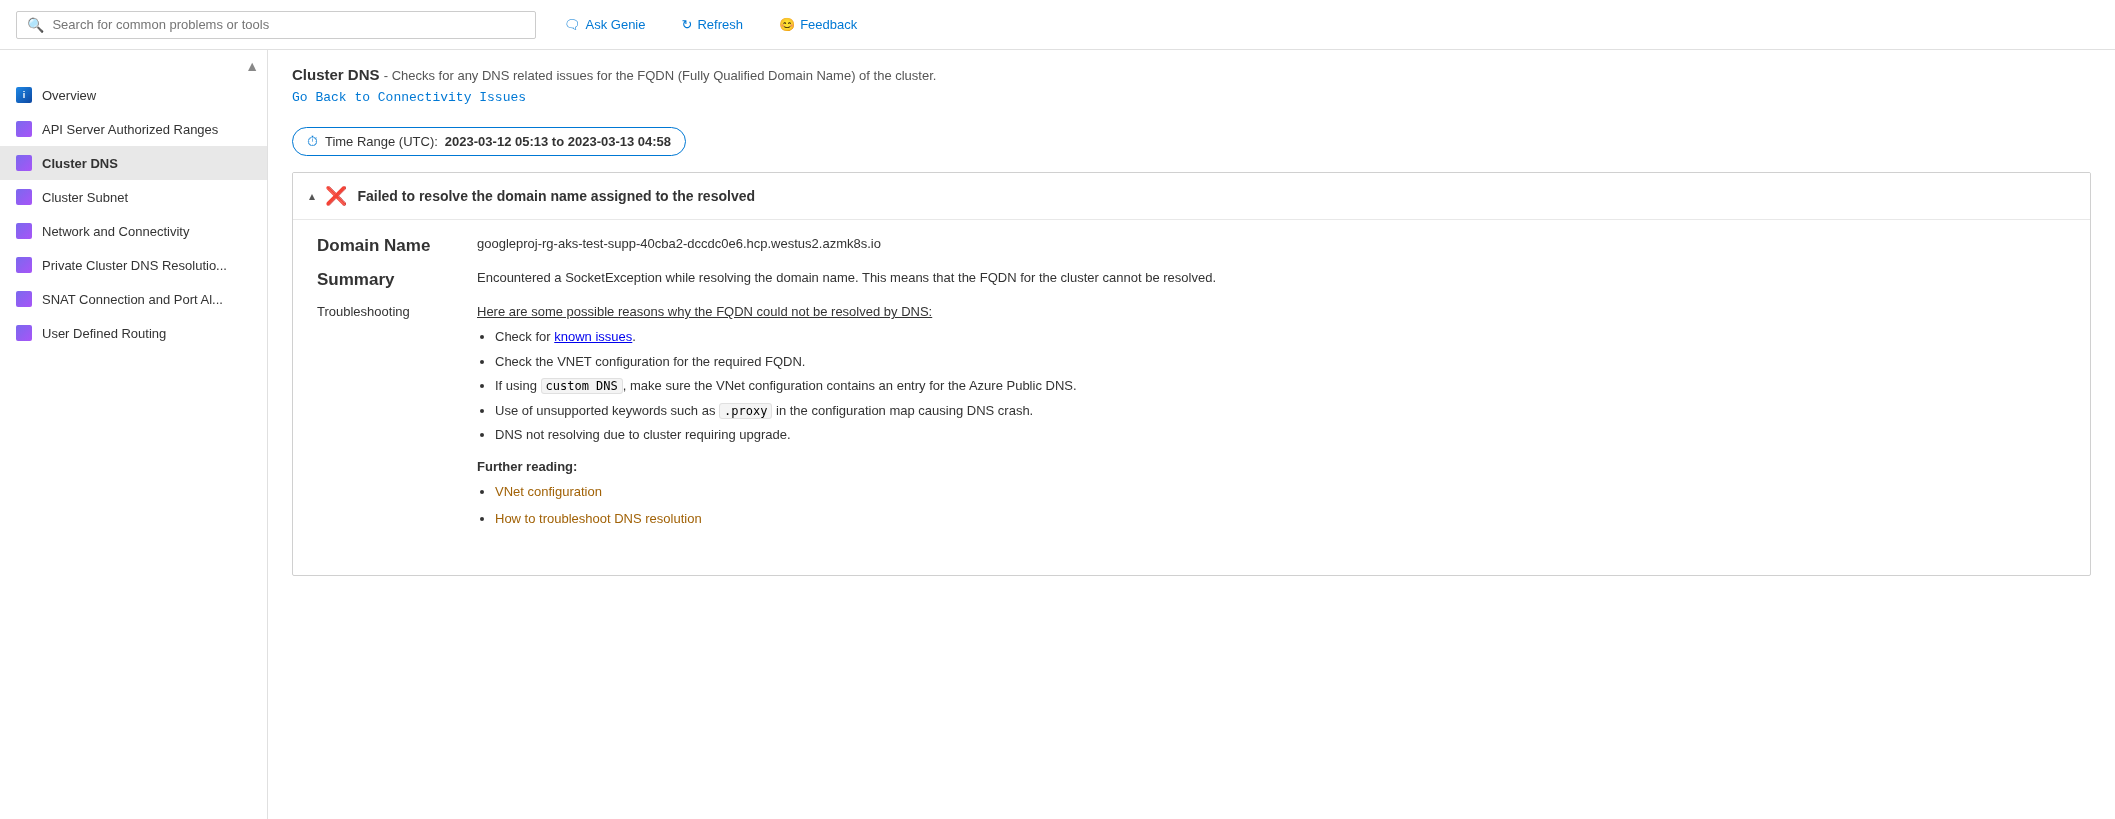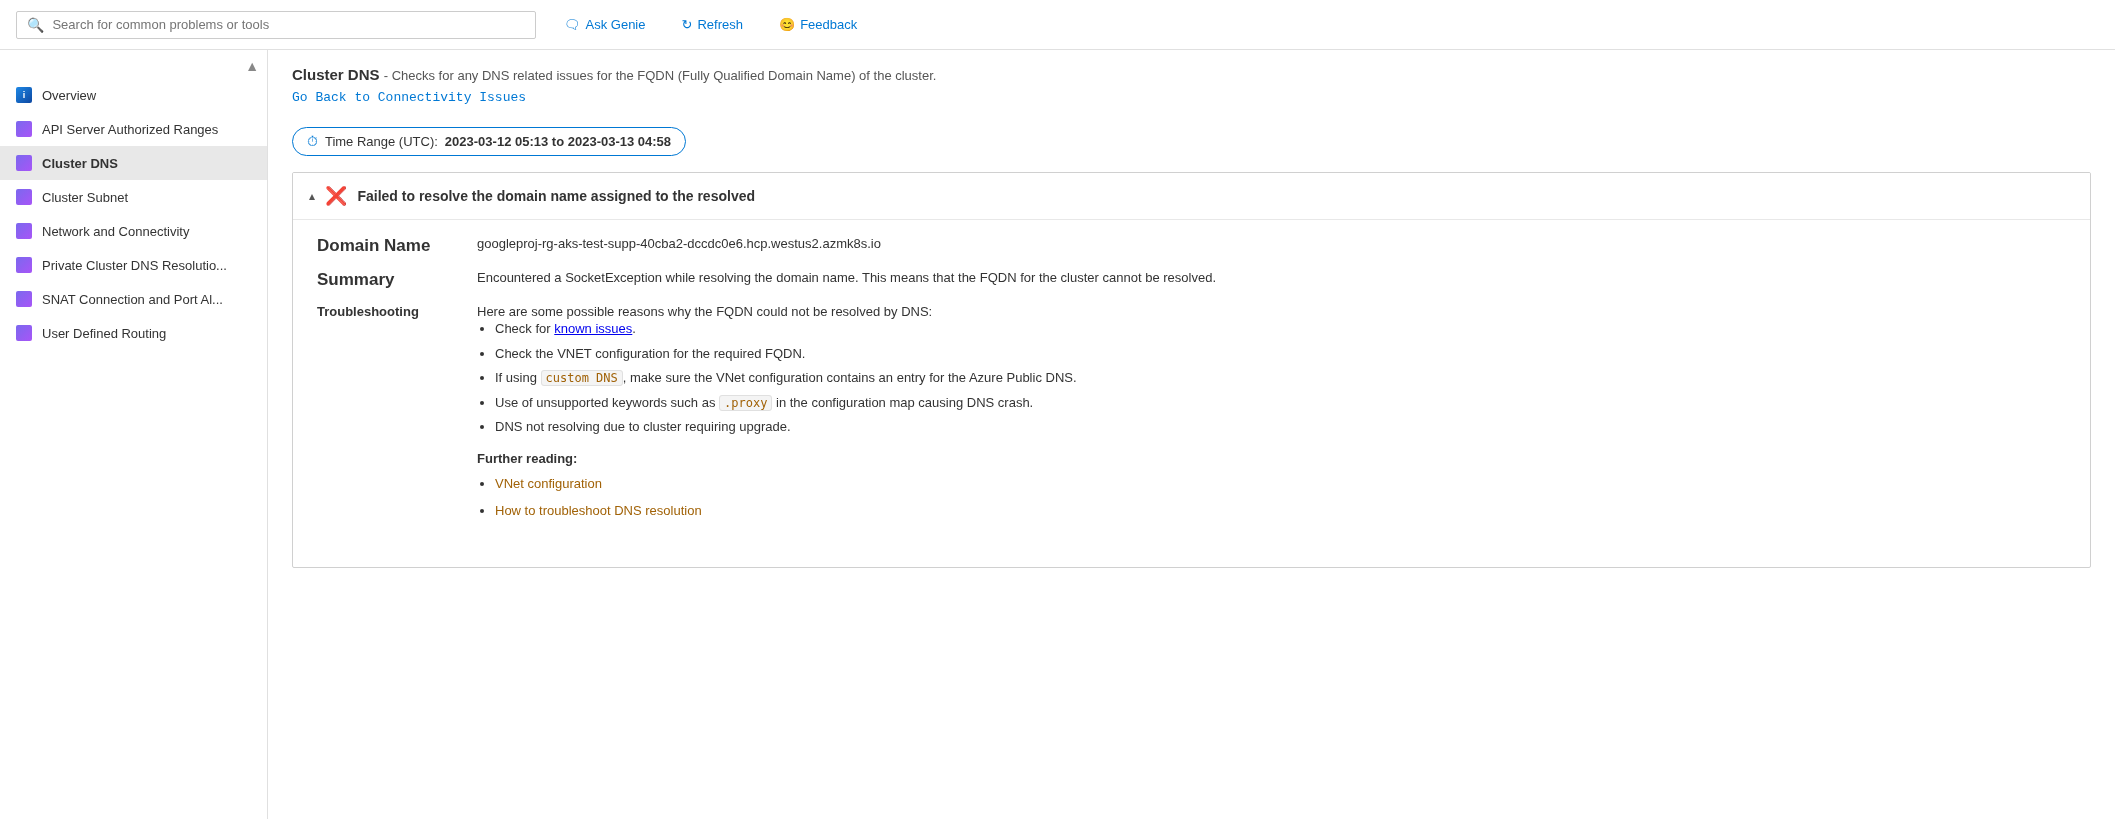--- a/index.html
+++ b/index.html
@@ -71,27 +71,27 @@
     .collapse-btn { background: none; border: none; cursor: pointer; color: #555; font-size: 12px; }
     .error-icon { color: #e53935; font-size: 18px; }
     .result-title { font-size: 14px; font-weight: 700; }
 
     .result-body { padding: 16px 24px 24px 24px; }
     .detail-row { display: flex; margin-bottom: 14px; gap: 0; }
     .detail-label { font-weight: 600; width: 160px; min-width: 160px; font-size: 17px; }
     .detail-value { font-size: 13px; color: #333; flex: 1; }
 
     .troubleshoot-row { display: flex; gap: 0; margin-bottom: 14px; }
-    .trouble-label { font-weight: 700; width: 160px; min-width: 160px; font-size: 13px; padding-top: 0; }
+    .trouble-label { font-weight: 400; width: 160px; min-width: 160px; font-size: 13px; padding-top: 0; }
     .trouble-content { flex: 1; font-size: 13px; }
     .trouble-content ul { padding-left: 18px; margin: 0; }
     .trouble-content li { margin-bottom: 5px; line-height: 1.5; }
     .code-tag {
       background: #f4f4f4; border: 1px solid #e0e0e0; border-radius: 3px;
-      padding: 0 4px; font-family: monospace; font-size: 12px; color: #a16207;
+      padding: 0 4px; font-family: monospace; font-size: 12px; color: #000000;
     }
     .further-reading { font-weight: 700; margin: 14px 0 8px 0; font-size: 13px; }
     .further-list { padding-left: 18px; margin: 0; }
     .further-list li { margin-bottom: 8px; }
     .further-list a { color: #a16207; text-decoration: none; }
 
     
     .sidebar-arrow { text-align: right; padding: 4px 8px; color: #888; font-size: 14px; }
   </style>
 </head>
@@ -199,21 +199,21 @@
         </div>
 
         <div class="detail-row">
           <span class="detail-label">Summary</span>
           <span class="detail-value">Encountered a SocketException while resolving the domain name. This means that the FQDN for the cluster cannot be resolved.</span>
         </div>
 
         <div class="troubleshoot-row">
           <span class="trouble-label">Troubleshooting</span>
           <div class="trouble-content">
-            <p style="">Here are some possible reasons why the FQDN could not be resolved by DNS:</p>
+            <p style="margin-bottom:8px;text-decoration:underline;">Here are some possible reasons why the FQDN could not be resolved by DNS:</p>
             <ul>
               <li>
                 Check for <a href="#">known issues</a>.
               </li>
               <li>
                 Check the VNET configuration for the required FQDN.
               </li>
               <li>
                 If using <span class="code-tag">custom DNS</span>, make sure the VNet configuration contains an entry for the Azure Public DNS.
               </li>

